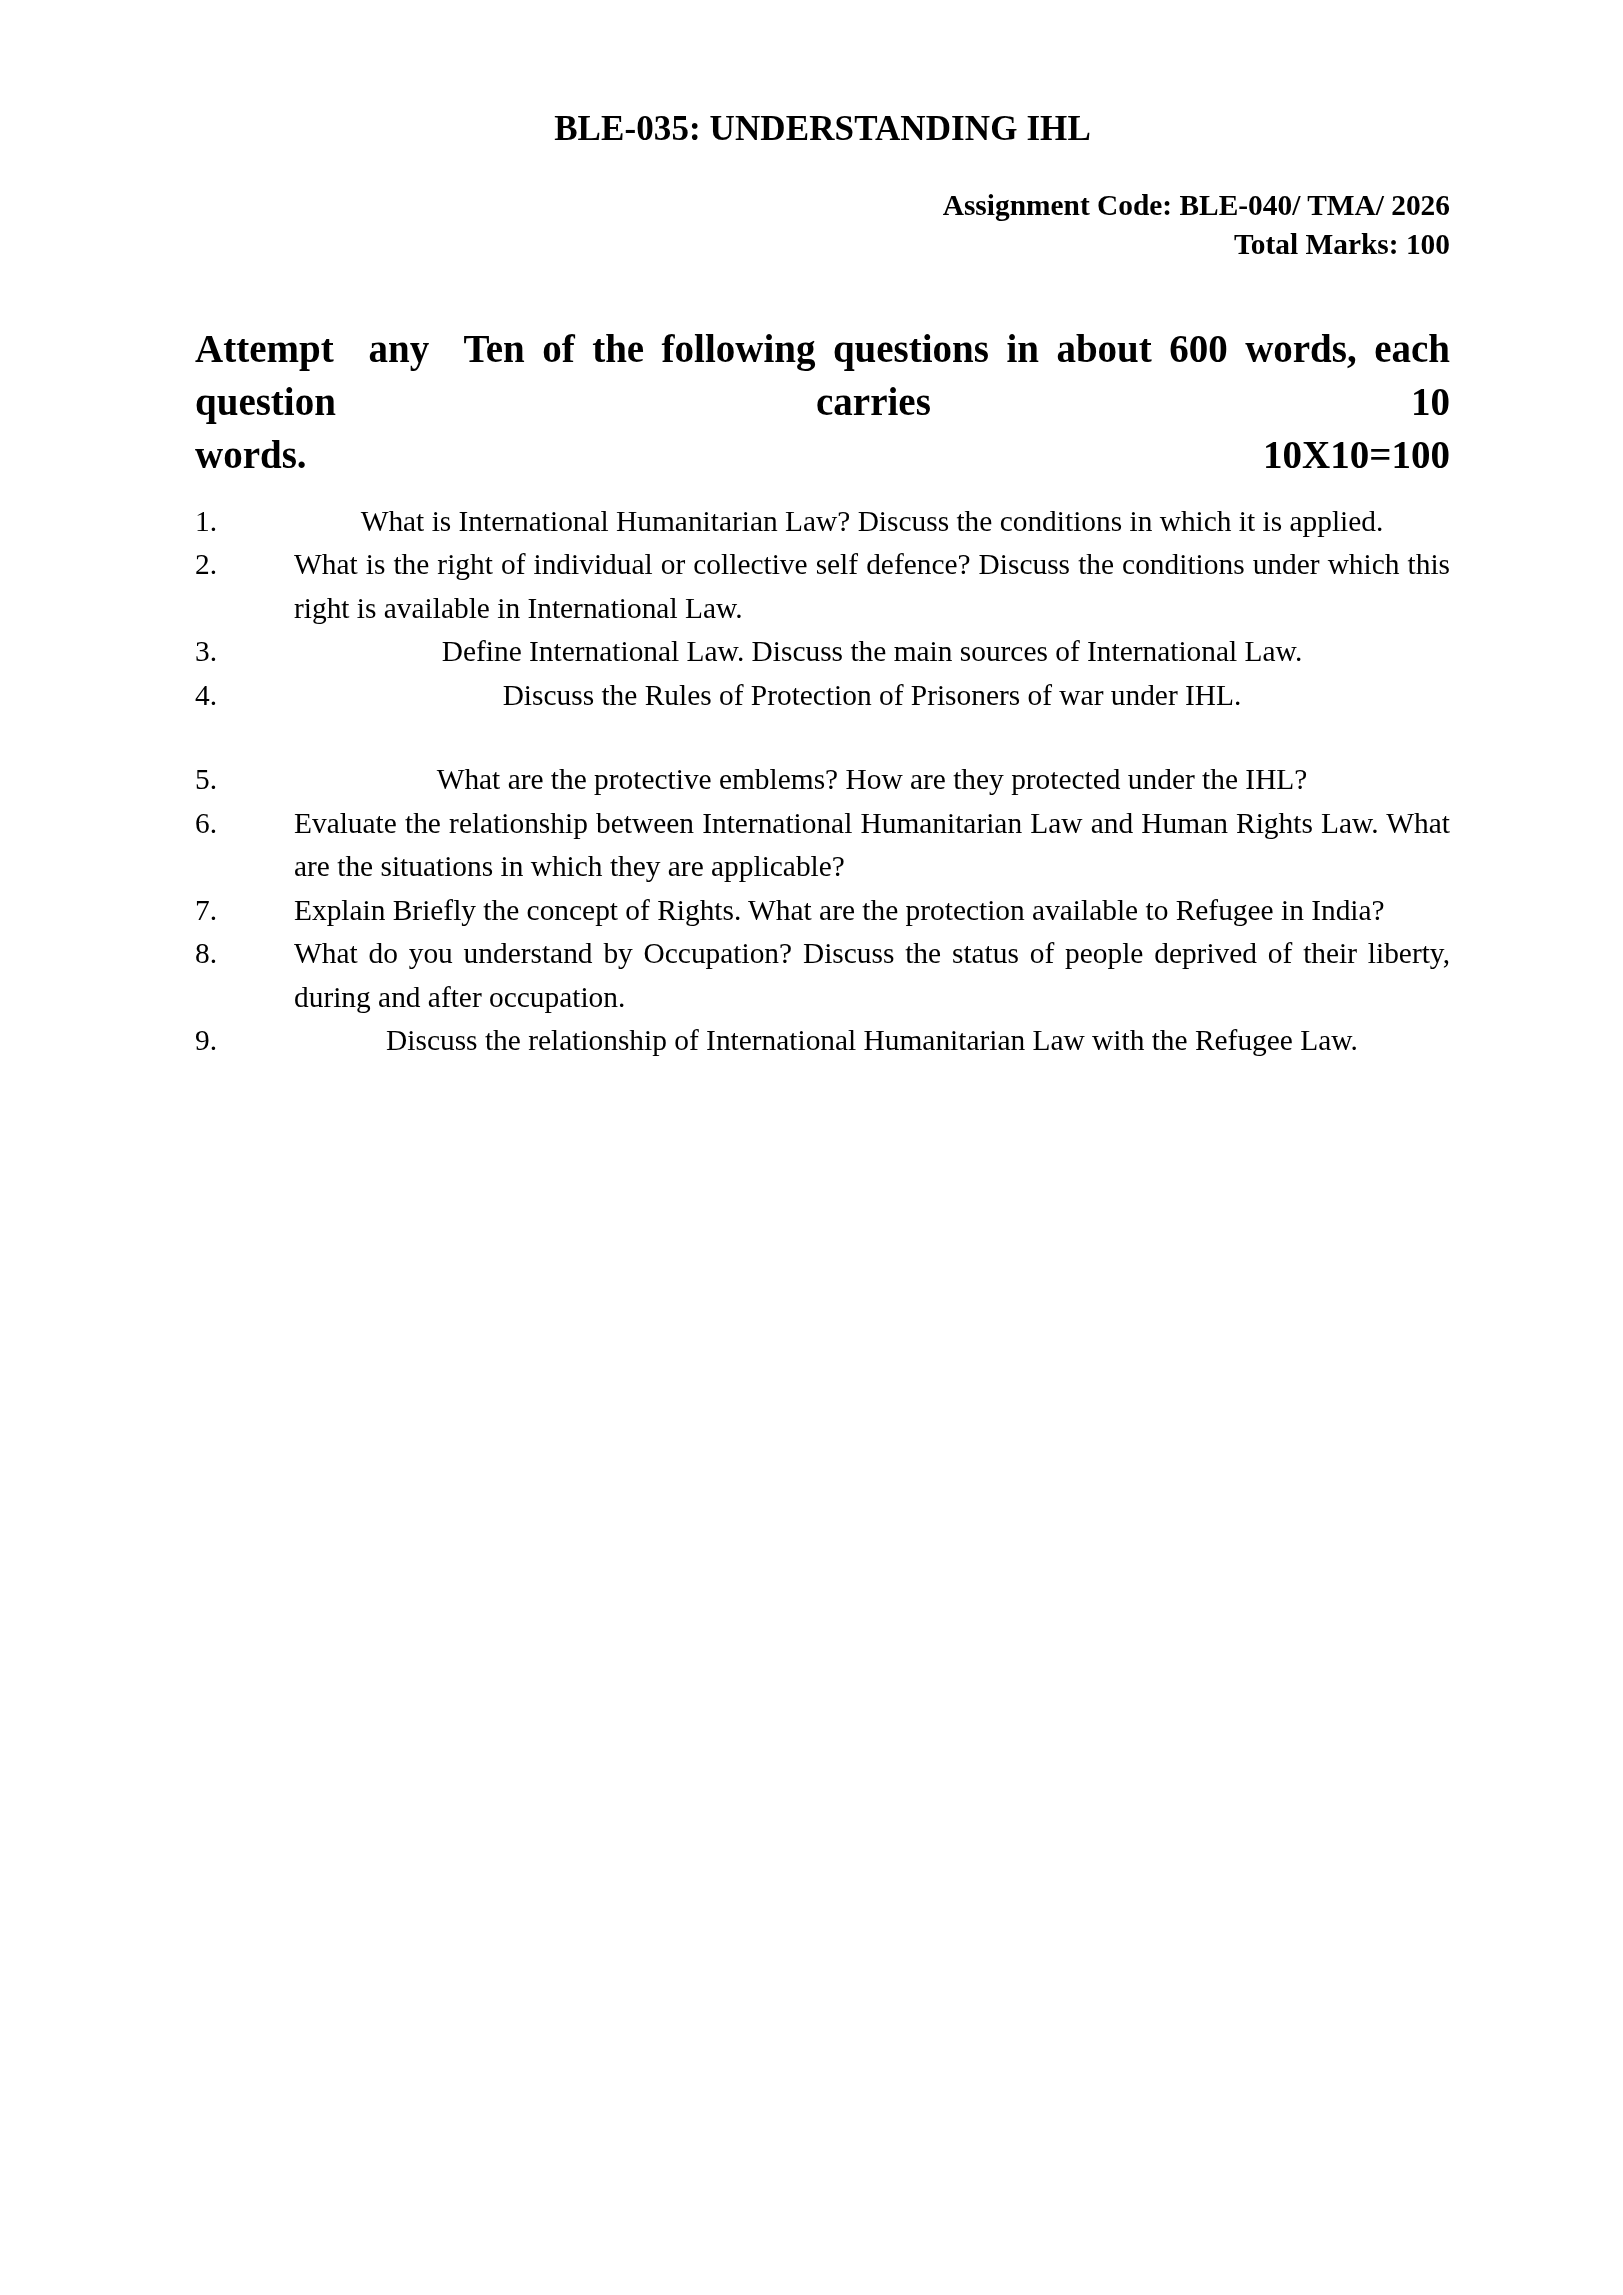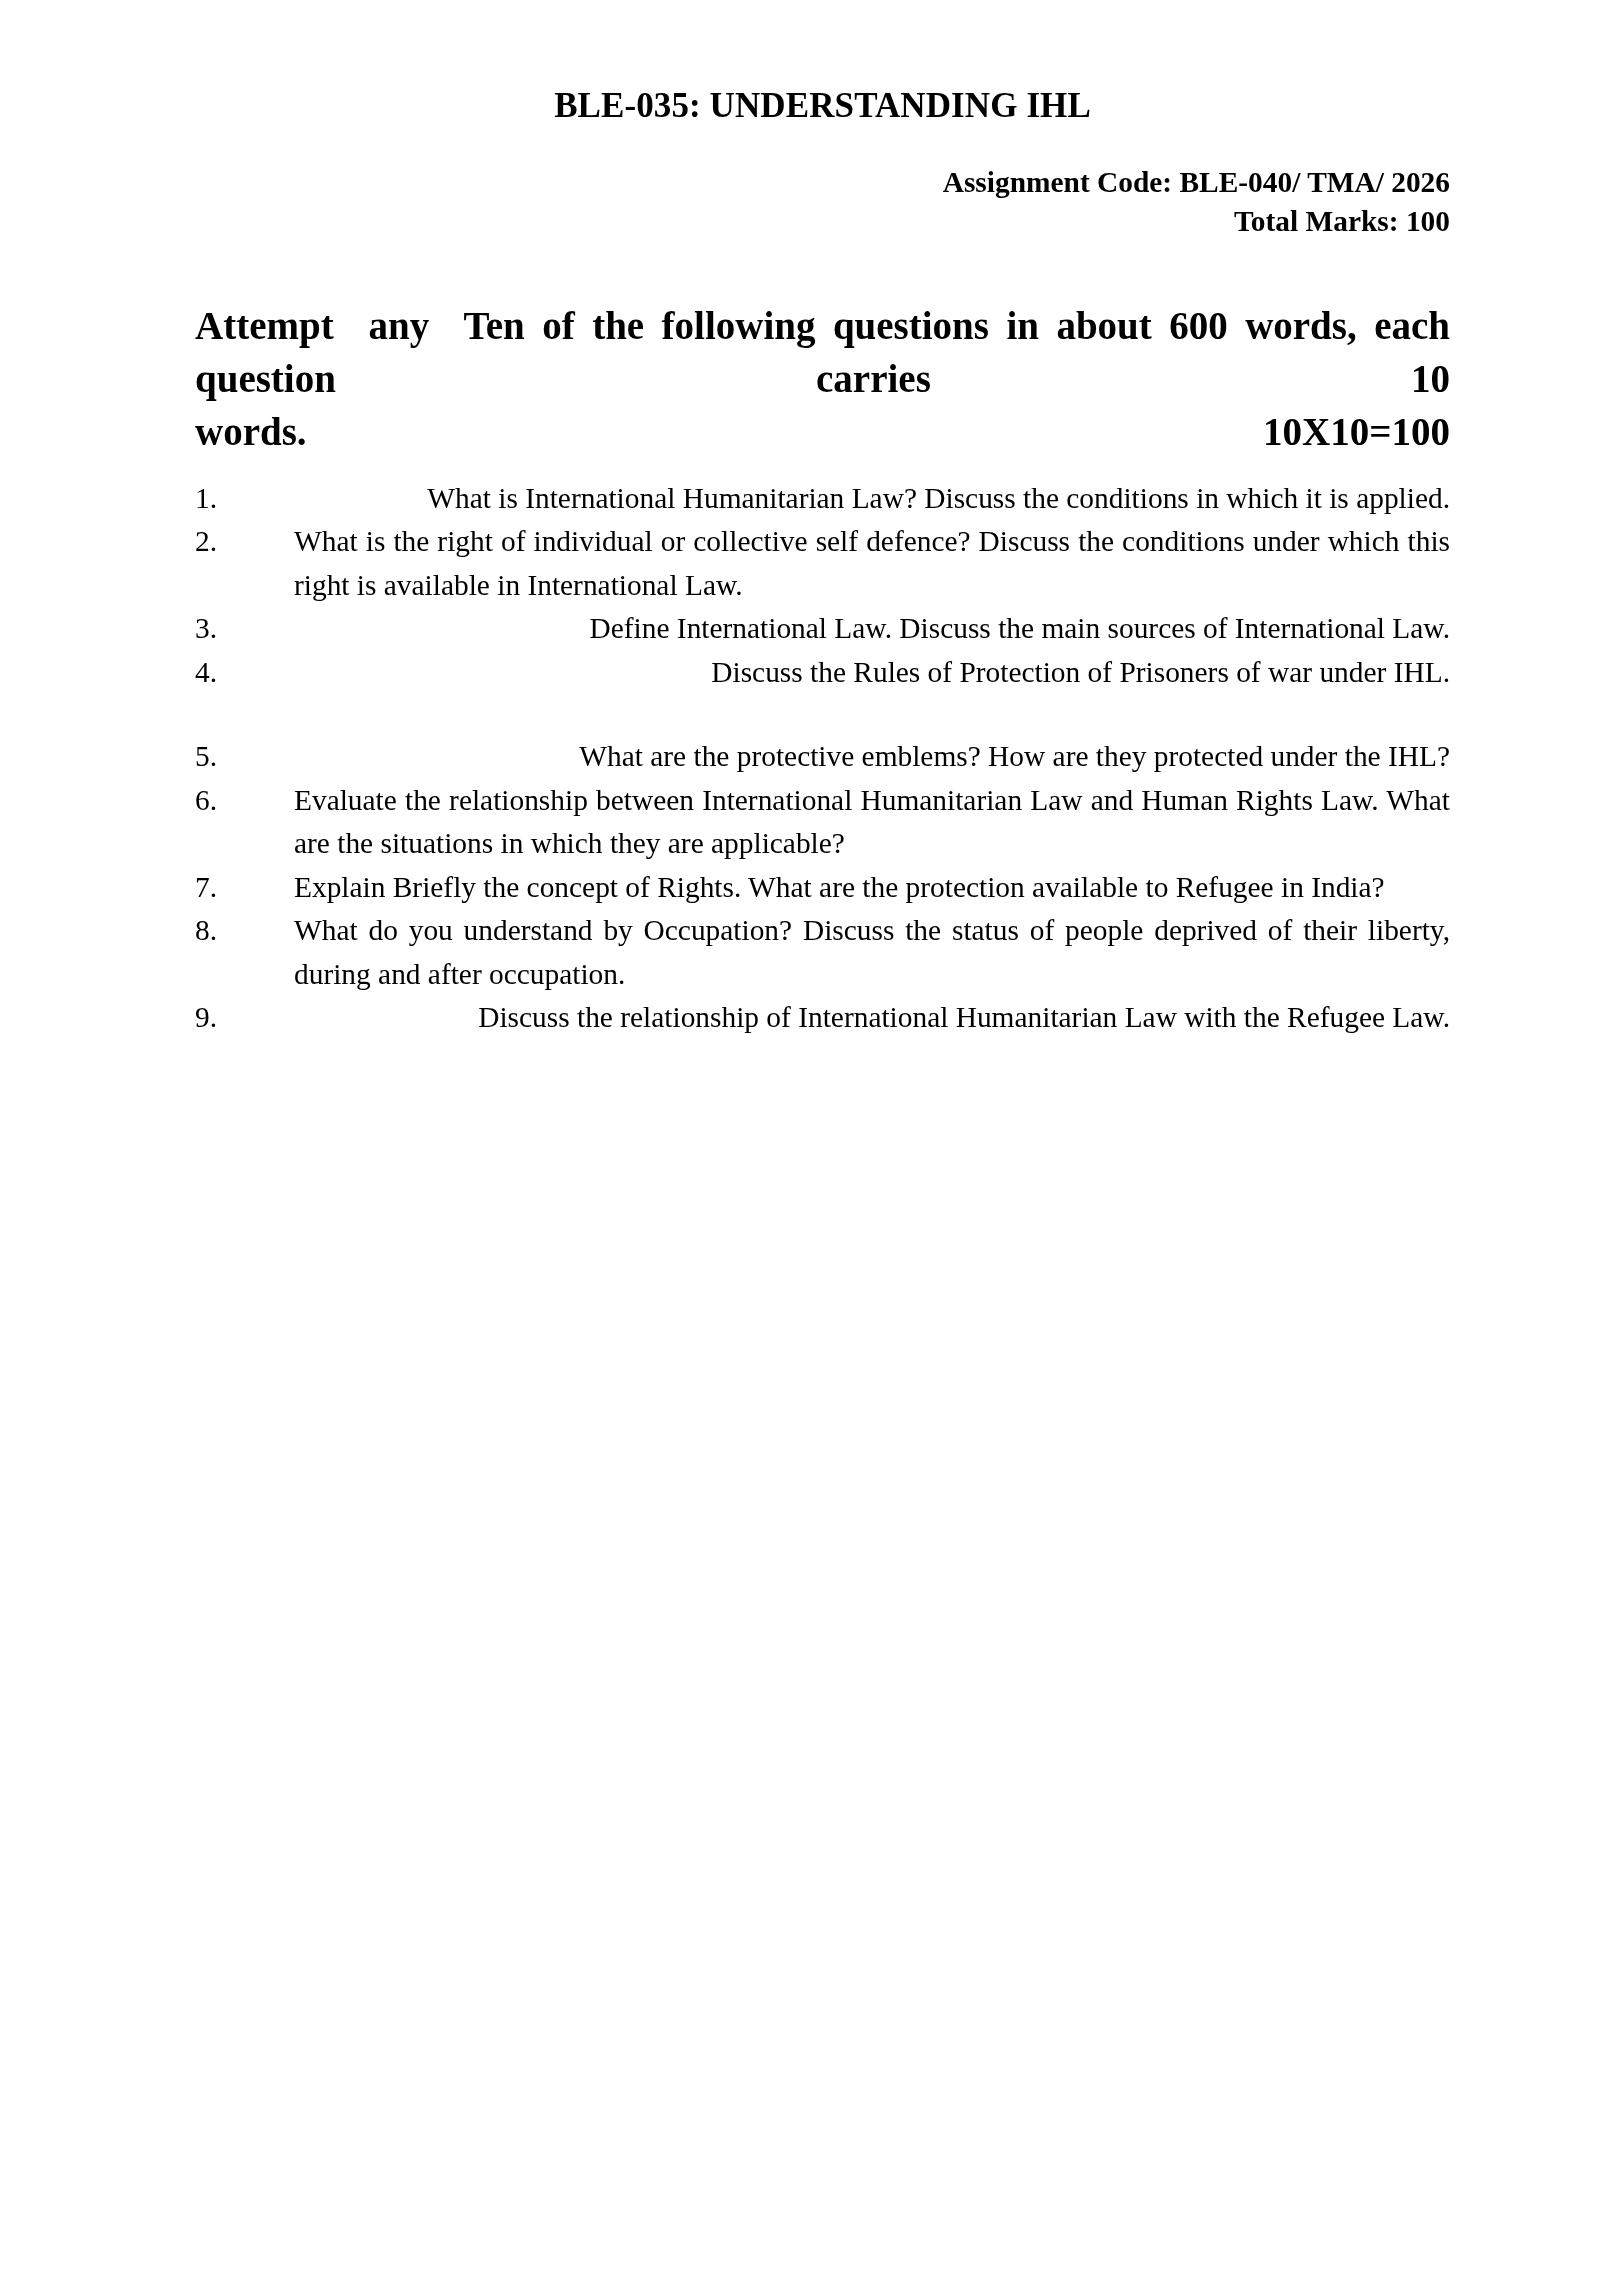--- a/index.html
+++ b/index.html
@@ -31,21 +31,21 @@
     width: 1255px;
   }
 
   
   .doc-title {
     text-align: center;
     font-weight: bold;
     font-size: 35px;
     line-height: 1.2;
     margin: 0;
-    padding-top: 85px;
+    padding-top: 108px;
     letter-spacing: 0.1px;
   }
 
   
   .meta-block {
     margin-top: 36px;
     text-align: right;
     font-weight: bold;
     font-size: 29.4px;
     line-height: 1.33;
@@ -97,21 +97,21 @@
     text-align: left;
     white-space: pre;
   }
   .qitem .qtext {
     flex: 1 1 auto;
     text-align: justify;
     text-justify: inter-word;
     hyphens: none;
   }
   
-  .qitem.one-line .qtext { text-align: right; }
+  .qitem.one-line .qtext { text-align: center; }
 
   
   .qitem.gap-after { margin-bottom: 41px; }
 </style>
 </head>
 <body>
 
 <div class="page">
   <div class="content">
 

